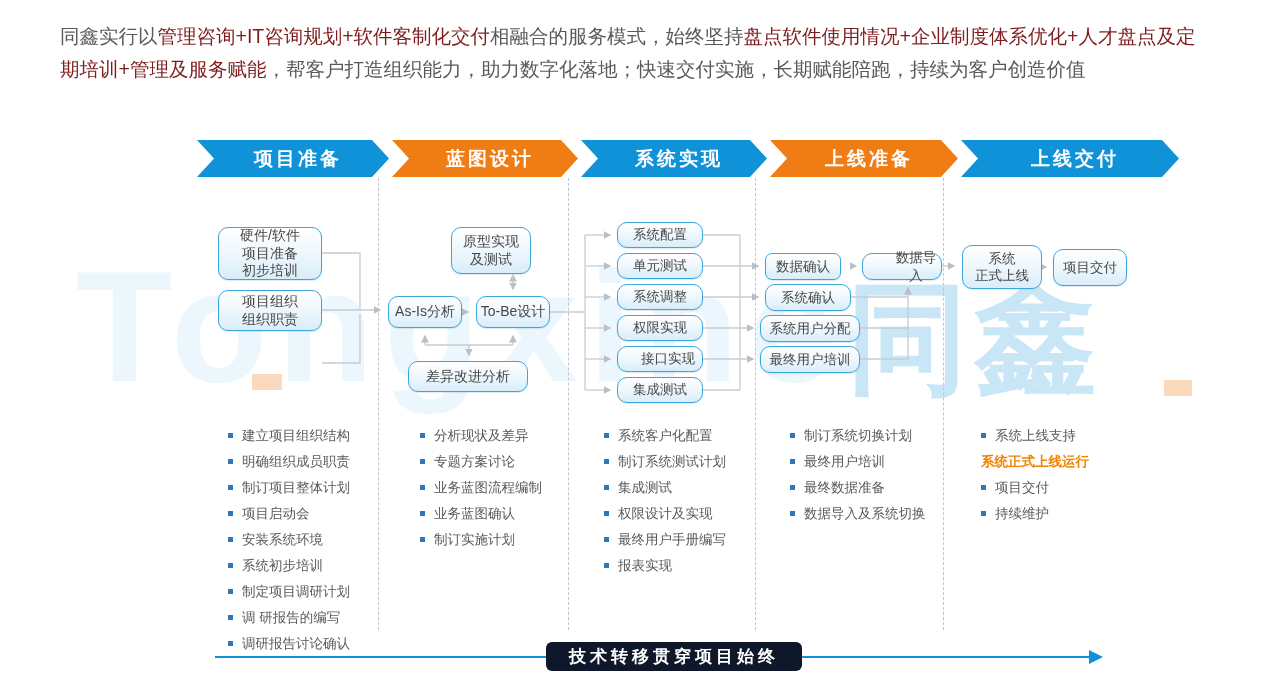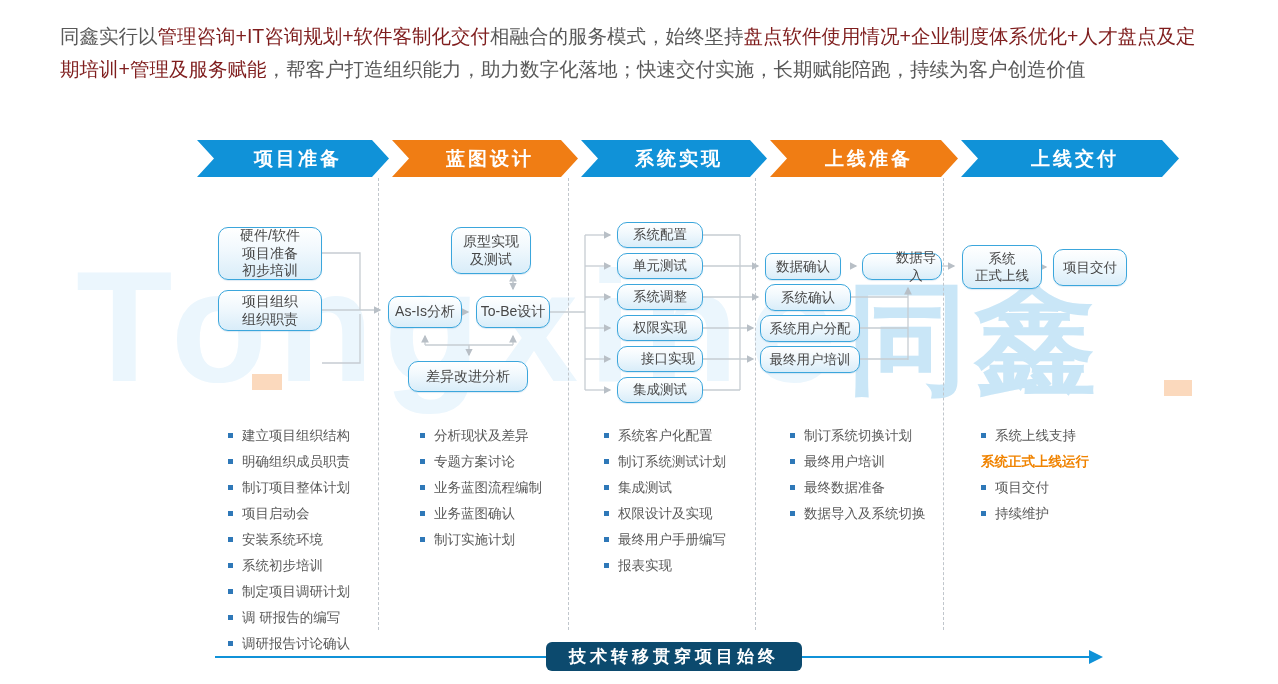--- a/index.html
+++ b/index.html
@@ -50,21 +50,21 @@
   .chk { display:flex; align-items:flex-start; margin-bottom:10px; font-size:13.5px;
          line-height:16px; color:#595959; }
   .chk .sq { flex:0 0 5px; width:5px; height:5px; background:#2e78b8; margin:5px 9px 0 0; }
   .chk.highlight { color:#f08300; font-weight:bold; }
   .chk.highlight .sq { visibility:hidden; width:0; flex-basis:0; margin-right:0; }
 
   
   .fline { position:absolute; left:215px; top:656px; width:876px; height:2px; background:#1092d8; z-index:2; }
   .fhead { position:absolute; left:1089px; top:650px; width:0; height:0; z-index:2;
            border-left:14px solid #1092d8; border-top:7px solid transparent; border-bottom:7px solid transparent; }
-  .fbadge { position:absolute; left:546px; top:642px; width:256px; height:29px; background:#0c4a6e;
+  .fbadge { position:absolute; left:546px; top:642px; width:256px; height:29px; background:#0f172a;
             border-radius:6px; color:#fff; display:flex; align-items:center; justify-content:center;
             font-size:17px; font-weight:bold; letter-spacing:4px; z-index:3; }
 </style>
 </head>
 <body>
 
 <div id="stage">
 
   <div class="watermark">
     <span class="latin">Tongxine</span><span class="cjk">同鑫</span>

